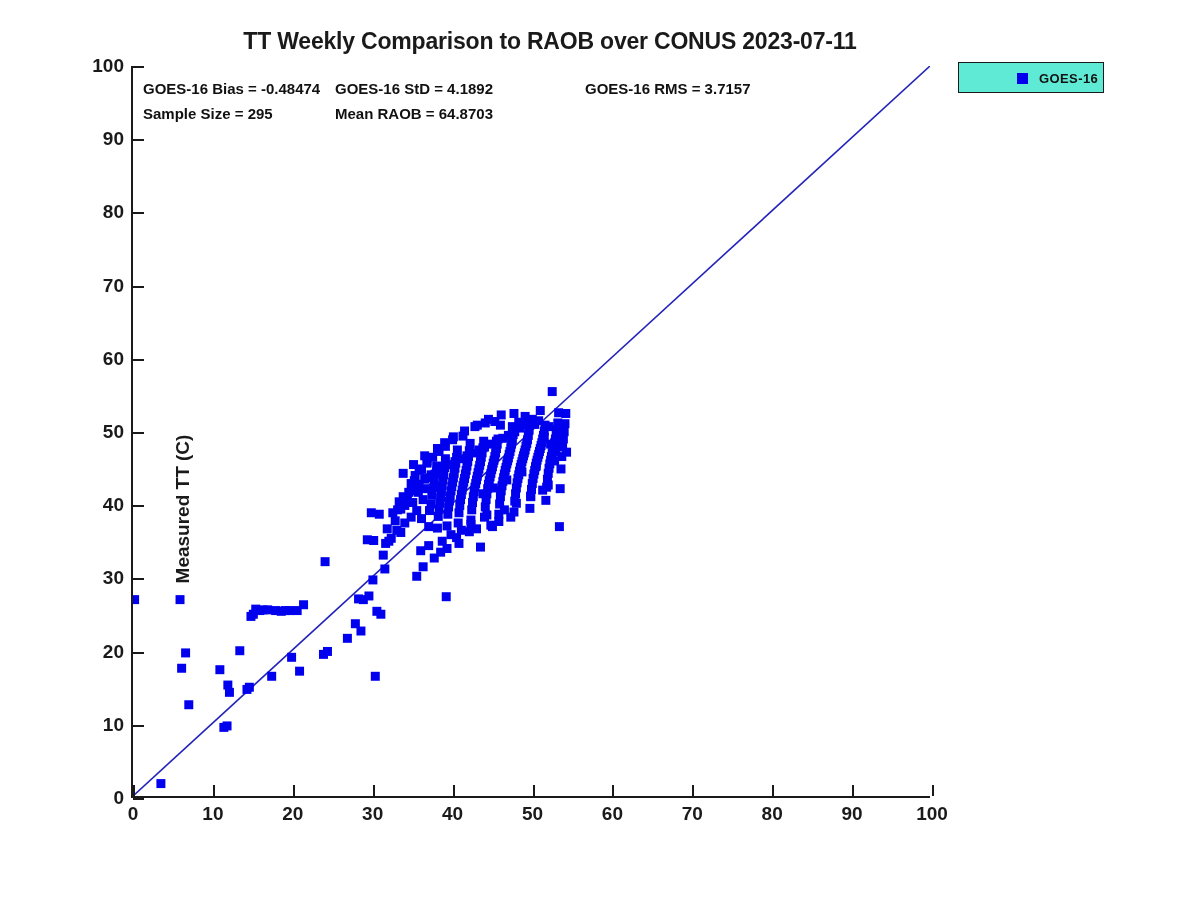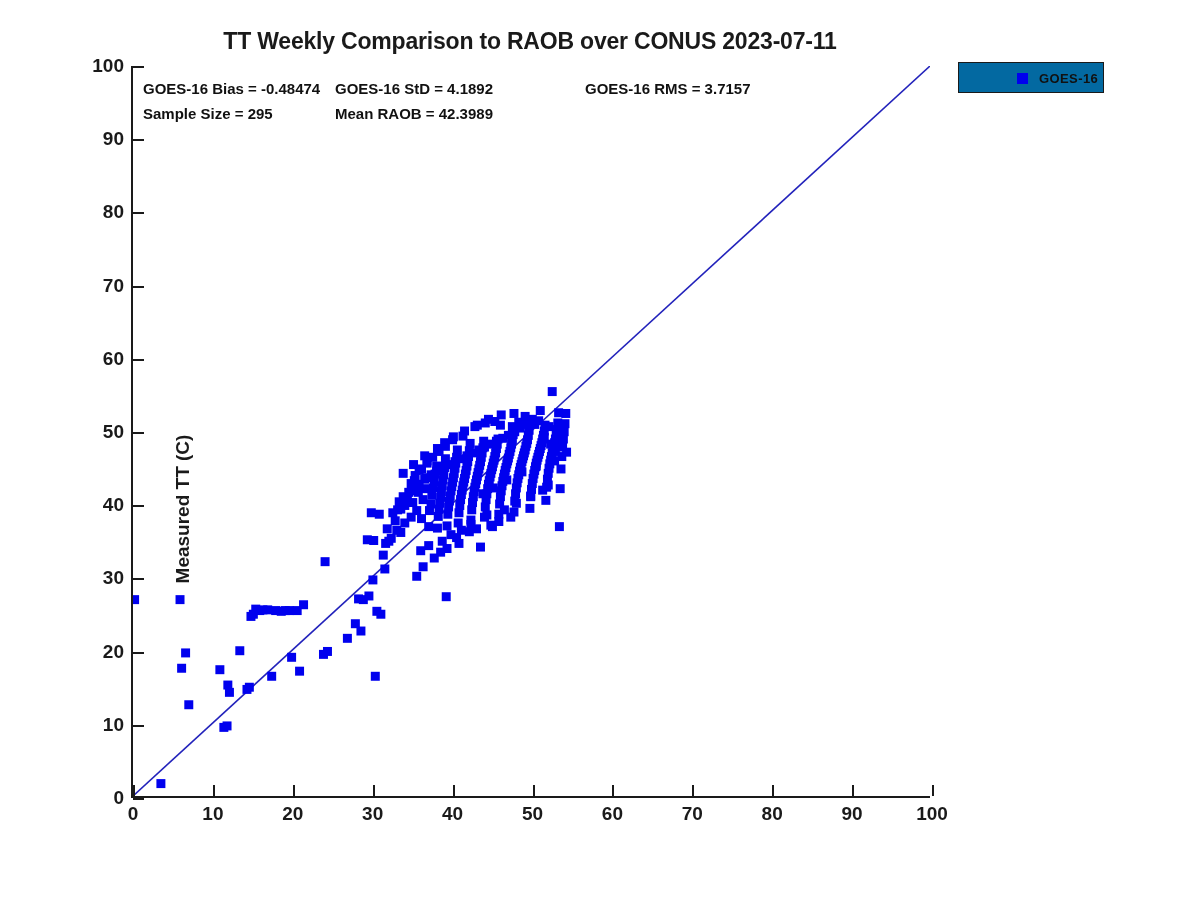--- a/index.html
+++ b/index.html
@@ -8,21 +8,21 @@
     font-family:"Liberation Sans", sans-serif;
     overflow:hidden;position:relative;
   }
   #stage{position:absolute;left:0;top:0;width:1200px;height:900px;}
 
   
   #chart-title{
     position:absolute;left:0;top:28px;width:1060px;
     text-align:center;
     font-size:23px;font-weight:bold;color:#1a1a1a;
-    letter-spacing:-0.2px;white-space:nowrap;
+    letter-spacing:-0.2px;white-space:nowrap;padding-left:20px;
   }
 
   
   #plot-frame{
     position:absolute;left:131px;top:66px;
     width:799px;height:732px;
     border-left:2px solid #1a1a1a;
     border-bottom:2px solid #1a1a1a;
     box-sizing:border-box;
     background:#ffffff;
@@ -57,21 +57,21 @@
   #stat-bias{left:143px;top:80px;}
   #stat-std {left:335px;top:80px;}
   #stat-rms {left:585px;top:80px;}
   #stat-n   {left:143px;top:105px;}
   #stat-mean{left:335px;top:105px;}
 
   
   #legend{
     position:absolute;left:958px;top:62px;
     width:146px;height:31px;
-    border:1px solid #1a1a1a;background:#0369a1;
+    border:1px solid #1a1a1a;background:#5eead4;
     box-sizing:border-box;
     padding-left:24px;
   }
   #legend-swatch{
     position:absolute;left:58px;top:10px;
     width:11px;height:11px;background:#0000ee;
   }
   #legend-label{
     position:absolute;left:80px;top:8px;
     font-size:13px;font-weight:bold;color:#111111;
@@ -470,20 +470,20 @@
       <div class="tick-x" style="left: 719.1px;"></div>
       <div class="tlab-x" style="left: 719.1px;">90</div>
       <div class="tick-x" style="left: 799px;"></div>
       <div class="tlab-x" style="left: 799px;">100</div>
     </div>
 
   <div class="stat" id="stat-bias">GOES-16 Bias = -0.48474</div>
   <div class="stat" id="stat-std">GOES-16 StD = 4.1892</div>
   <div class="stat" id="stat-rms">GOES-16 RMS = 3.7157</div>
   <div class="stat" id="stat-n">Sample Size = 295</div>
-  <div class="stat" id="stat-mean">Mean RAOB = 42.3989</div>
+  <div class="stat" id="stat-mean">Mean RAOB = 64.8703</div>
 
   <div id="legend">
     <div id="legend-swatch"></div>
     <div id="legend-label">GOES-16</div>
   </div>
 
 </div>
 
 </body></html>

